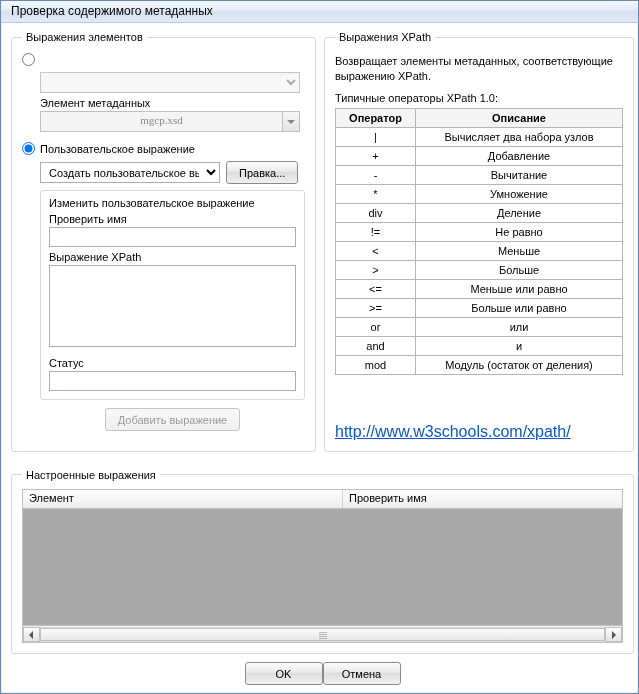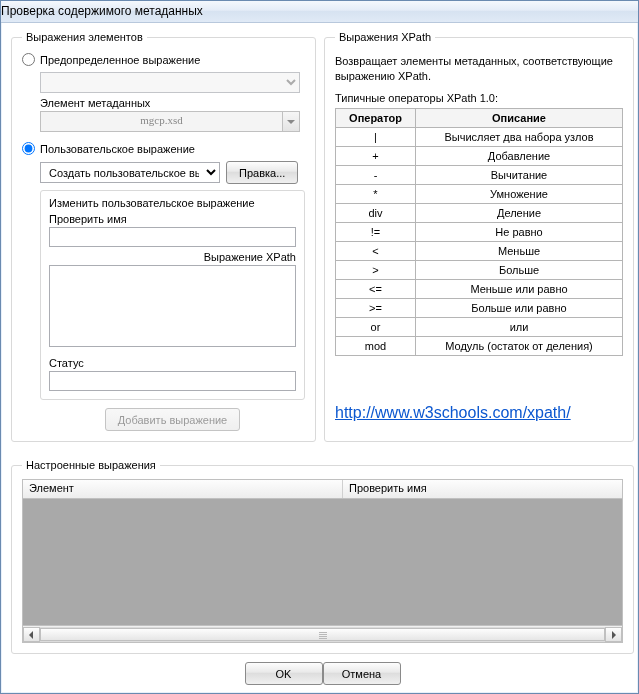--- a/index.html
+++ b/index.html
@@ -17,21 +17,21 @@
     height: 694px;
     border: 1px solid #6a8ab0;
     background: #fff;
     position: relative;
     box-shadow: inset 0 0 0 1px #e8f0fa;
   }
   .titlebar {
     height: 22px;
     background: linear-gradient(to bottom, #f4f8fd 0%, #e4ecf7 45%, #d6e2f1 46%, #e0eaf6 100%);
     border-bottom: 1px solid #b8c8dc;
-    padding: 3px 0;
+    padding: 3px 10px;
     font-size: 12px;
     color: #000;
   }
   .client {
     padding: 8px 4px 6px 10px;
     height: calc(100% - 22px);
     display: flex;
     flex-direction: column;
   }
   .top-row { display: flex; gap: 8px; }
@@ -174,21 +174,20 @@
   <div class="titlebar">Проверка содержимого метаданных</div>
   <div class="client">
 
     <div class="top-row">
 
       <fieldset class="left-box">
         <legend>Выражения элементов</legend>
 
         <div class="radio-row">
           <input type="radio" name="mode" style="">
-          <span>Предопределенное выражение</span>
         </div>
         <div class="indent">
           <select disabled="" class="sel-predef"></select>
           <label class="lbl">Элемент метаданных</label>
           <div class="sel-meta-wrap">
             <div class="sel-meta">mgcp.xsd</div>
             <div class="sel-meta-btn"></div>
           </div>
         </div>
 
@@ -201,21 +200,21 @@
             <select class="sel-custom">
               <option>Создать пользовательское выражение</option>
             </select>
             <button>Правка...</button>
           </div>
 
           <div class="edit-group">
             <div>Изменить пользовательское выражение</div>
             <label class="lbl">Проверить имя</label>
             <input type="text" class="txt" style="">
-            <label class="lbl" style="text-align:right;">Выражение XPath</label>
+            <label class="lbl" style="">Выражение XPath</label>
             <textarea class="ta" style=""></textarea>
             <label class="lbl" style="margin-top:8px;">Статус</label>
             <input type="text" class="txt" style="">
           </div>
 
           <div class="btn-row-center">
             <button disabled="">Добавить выражение</button>
           </div>
         </div>
       </fieldset>
@@ -270,20 +269,24 @@
               </tr>
               <tr>
                 <td>&gt;=</td>
                 <td>Больше или равно</td>
               </tr>
               <tr>
                 <td>or</td>
                 <td>или</td>
               </tr>
               <tr>
+                <td>and</td>
+                <td>и</td>
+              </tr>
+              <tr>
                 <td>mod</td>
                 <td>Модуль (остаток от деления)</td>
               </tr>
             </tbody>
         </table>
         <div class="link-wrap">
           <a href="#" class="link">http://www.w3schools.com/xpath/</a>
         </div>
       </fieldset>
     </div>

